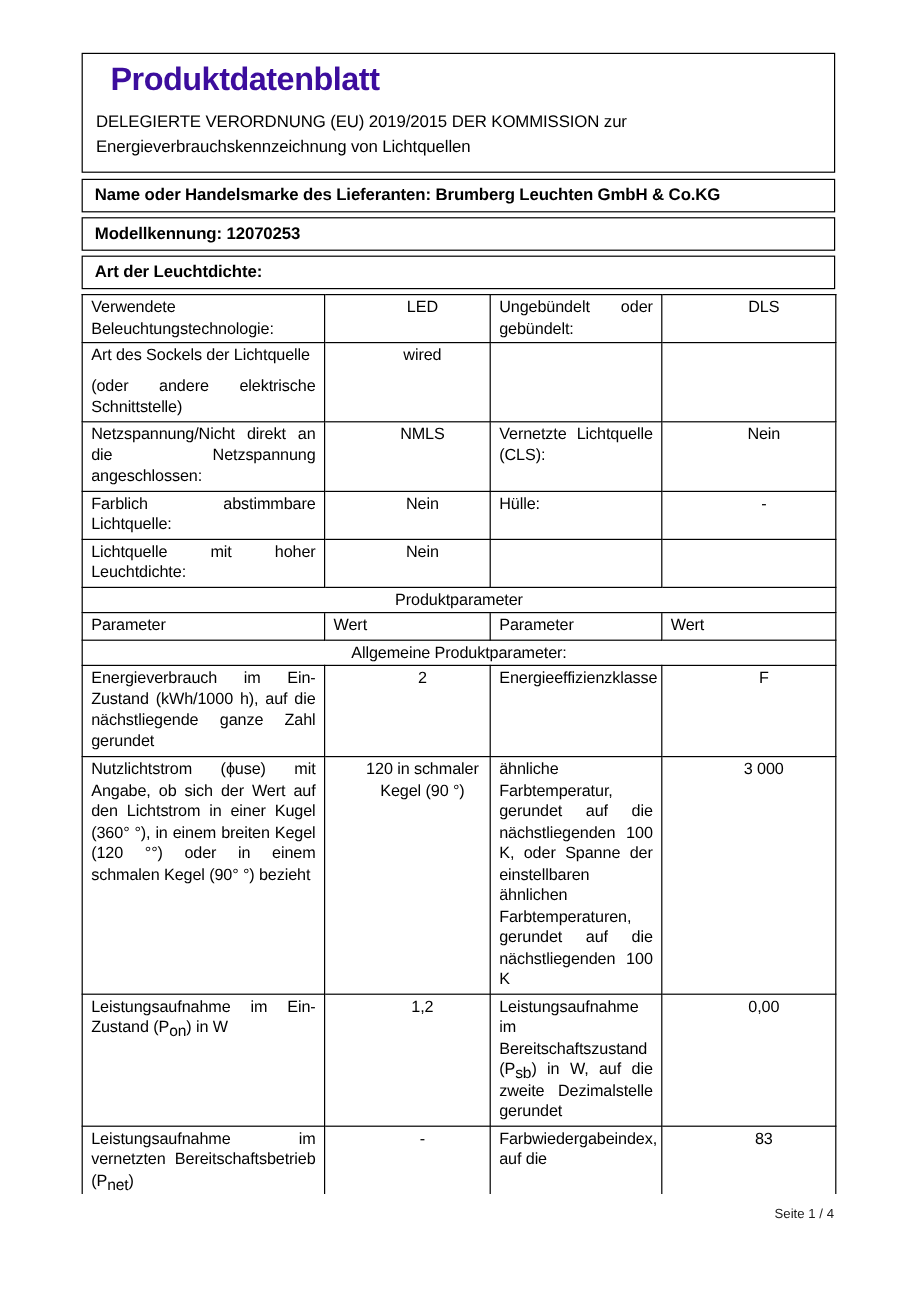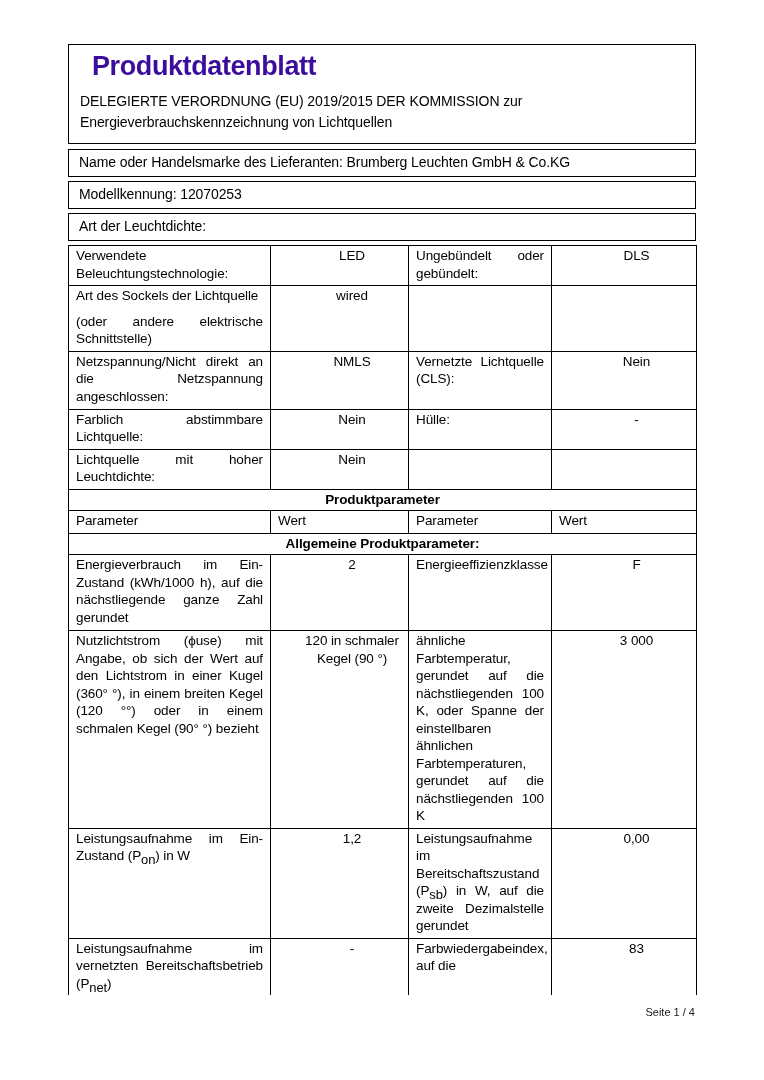--- a/index.html
+++ b/index.html
@@ -11,30 +11,30 @@
   .sheet { position:absolute; left:68px; top:44px; width:628px; }
   .box { border:1.6px solid #000; box-sizing:border-box; background:#fff; }
 
   
   .hdr { padding:4px 11px 10px 11px; margin-bottom:5px; }
   .title { font-size:27px; font-weight:bold; letter-spacing:-0.4px; margin:2px 0 9px 12px; }
   .reg { font-size:14px; line-height:21px; letter-spacing:-0.1px; }
 
   
   .inforow { padding:3px 10px 5px 10px; margin-bottom:4px; font-size:14px; line-height:18px; letter-spacing:-0.1px; }
-  .inforow .lbl { font-weight:normal;margin-top:32px; }
-  .inforow .val { font-weight:normal;margin-top:20px; }
+  .inforow .lbl { font-weight:bold;margin-top:32px; }
+  .inforow .val { font-weight:bold;margin-top:20px; }
 
   
   table { border-collapse:collapse; width:628px; table-layout:fixed;
           font-size:13.5px; line-height:17.5px; letter-spacing:-0.1px; }
   td { border:1.6px solid #000; vertical-align:top; padding:1px 7px 3px 7px; box-sizing:border-box; }
   td.lab { text-align:justify; hyphens:auto; -webkit-hyphens:auto; }
   td.val { text-align:center;padding-left:32px; }
-  td.sect { text-align:center; font-weight:bold; padding:1px 4px 2px 4px; }
+  td.sect { text-align:center; font-weight:normal; padding:1px 4px 2px 4px; }
   tr.cut td { border-bottom:none; }
   .note2 { margin-top:8px; }
   sub { font-size:13px; line-height:0; vertical-align:sub; }
 
   .footer { position:absolute; top:1006px; right:69px; font-size:11px; letter-spacing:0; color:#1a1a1a; }
 </style>
 </head>
 <body>
 
 <div class="sheet">

